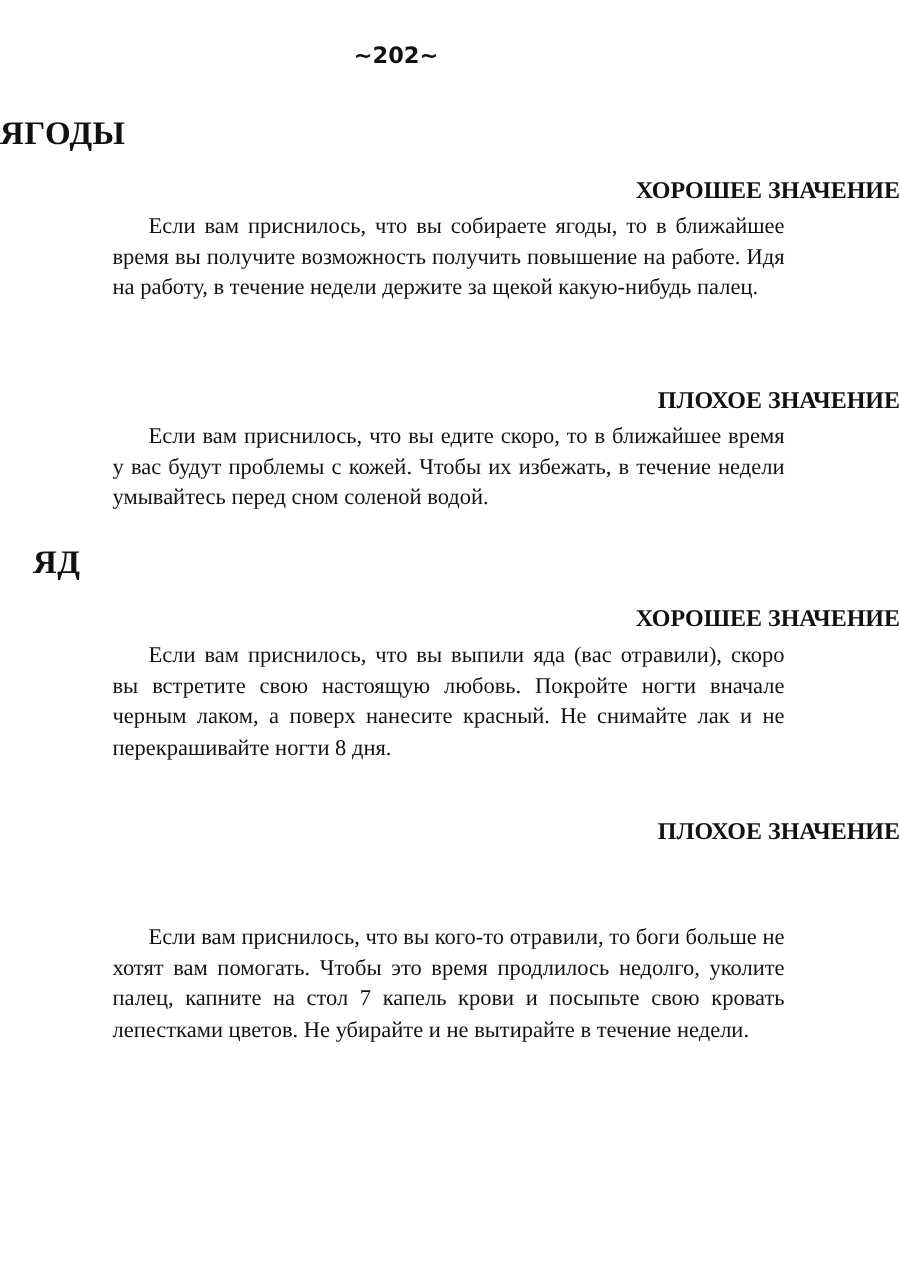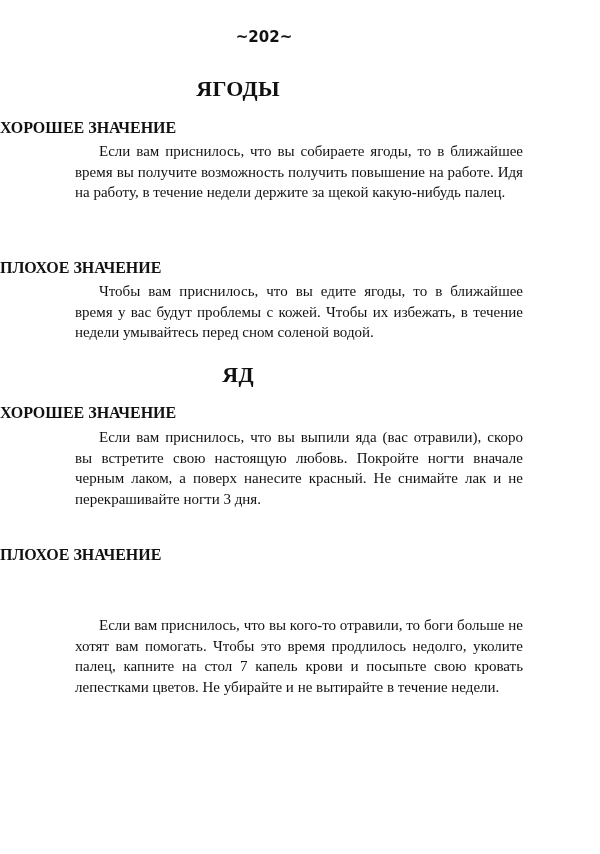--- a/index.html
+++ b/index.html
@@ -22,32 +22,31 @@
       text-align: center;
       font-family: "DejaVu Sans", sans-serif;
       font-weight: bold;
       font-size: 15px;
       line-height: 20px;
     }
     .section-title {
       position: absolute;
       left: 0;
       width: 476px;
-      text-align: center;
       font-family: "Liberation Serif", serif;
       font-weight: bold;
       font-size: 22px;
       line-height: 26px;
       letter-spacing: 0.3px;
     }
     .subsection-title {
       position: absolute;
       left: 0;
       width: 600px;
-      text-align: left;
+      text-align: right;
       font-family: "Liberation Serif", serif;
       font-weight: bold;
       font-size: 16px;
       line-height: 20px;
     }
     .para {
       position: absolute;
       left: 75px;
       width: 448px;
       margin: 0;
@@ -62,21 +61,21 @@
 <body>
 
 <div class="page-number">~202~</div>
 
 <div class="section-title" style="top:76px;">ЯГОДЫ</div>
 
 <div class="subsection-title" style="top:118px;">ХОРОШЕЕ ЗНАЧЕНИЕ</div>
 <p class="para" style="top:141px;">Если вам приснилось, что вы собираете ягоды, то в ближайшее время вы получите возможность получить повышение на работе. Идя на работу, в течение недели держите за щекой какую-нибудь палец.</p>
 
 <div class="subsection-title" style="top:258px;">ПЛОХОЕ ЗНАЧЕНИЕ</div>
-<p class="para" style="top:281px;">Чтобы вам приснилось, что вы едите ягоды, то в ближайшее время у вас будут проблемы с кожей. Чтобы их избежать, в течение недели умывайтесь перед сном соленой водой.</p>
+<p class="para" style="top:281px;">Если вам приснилось, что вы едите скоро, то в ближайшее время у вас будут проблемы с кожей. Чтобы их избежать, в течение недели умывайтесь перед сном соленой водой.</p>
 
-<div class="section-title" style="top:362px;">ЯД</div>
+<div class="section-title" style="top:362px;padding-left:22px;">ЯД</div>
 
 <div class="subsection-title" style="top:403px;">ХОРОШЕЕ ЗНАЧЕНИЕ</div>
-<p class="para" style="top:427px;">Если вам приснилось, что вы выпили яда (вас отравили), скоро вы встретите свою настоящую любовь. Покройте ногти вначале черным лаком, а поверх нанесите красный. Не снимайте лак и не перекрашивайте ногти 3 дня.</p>
+<p class="para" style="top:427px;">Если вам приснилось, что вы выпили яда (вас отравили), скоро вы встретите свою настоящую любовь. Покройте ногти вначале черным лаком, а поверх нанесите красный. Не снимайте лак и не перекрашивайте ногти 8 дня.</p>
 
 <div class="subsection-title" style="top:545px;">ПЛОХОЕ ЗНАЧЕНИЕ</div>
 <p class="para" style="top:569px;margin-top:46px;">Если вам приснилось, что вы кого-то отравили, то боги больше не хотят вам помогать. Чтобы это время продлилось недолго, уколите палец, капните на стол 7 капель крови и посыпьте свою кровать лепестками цветов. Не убирайте и не вытирайте в течение недели.</p>
 
 </body></html>

